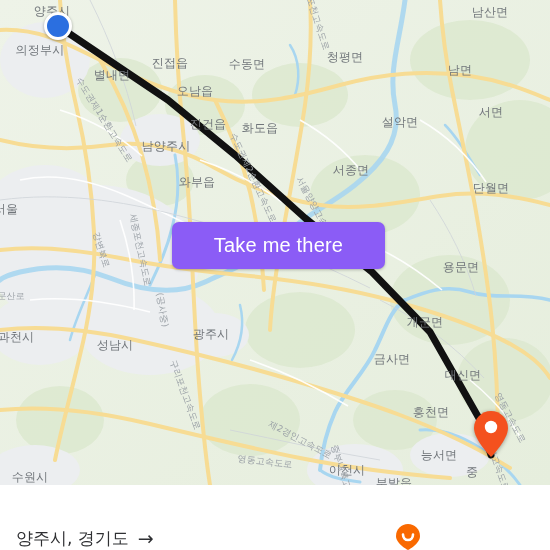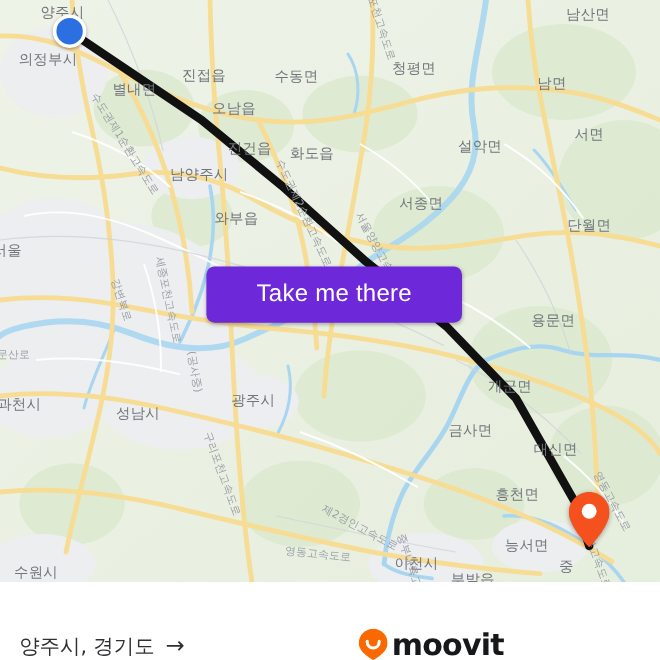--- a/index.html
+++ b/index.html
@@ -39,21 +39,21 @@
   }
   
   .dest{
     position:absolute;transform:translate(-50%,-100%);
     filter:drop-shadow(0 1px 2px rgba(0,0,0,.35));
   }
 
   
   .cta{
     position:absolute;left:172px;top:222px;width:213px;height:47px;
-    background:#6d28d9;border:none;border-radius:7px;
+    background:#8b5cf6;border:none;border-radius:7px;
     color:#ffffff;font-size:20px;font-weight:400;
     font-family:"Liberation Sans","DejaVu Sans",sans-serif;
     letter-spacing:.2px;cursor:pointer;
     box-shadow:0 1px 3px rgba(0,0,0,.25);
     display:flex;align-items:center;justify-content:center;
   }
 
   
   .attrib-bar{
     position:absolute;left:0;bottom:0;width:550px;height:28px;
@@ -259,17 +259,16 @@
   <div class="footer">
     <div class="route-line">
       <span>양주시, 경기도</span>
       <span class="arrow">→</span>
     </div>
     <div class="brand">
       <svg width="24" height="26" viewBox="0 0 24 26">
         <path d="M12,0 C5.4,0 0,5.4 0,12 C0,20 12,26 12,26 C12,26 24,20 24,12 C24,5.4 18.6,0 12,0 Z" fill="#f96900"></path>
         <path d="M7,10.5 C7,14 9.2,16 12,16 C14.8,16 17,14 17,10.5" fill="none" stroke="#ffffff" stroke-width="2.6" stroke-linecap="round"></path>
       </svg>
-      <span class="brand-word">moovit</span>
     </div>
   </div>
 
 </div>
 
 </body></html>

